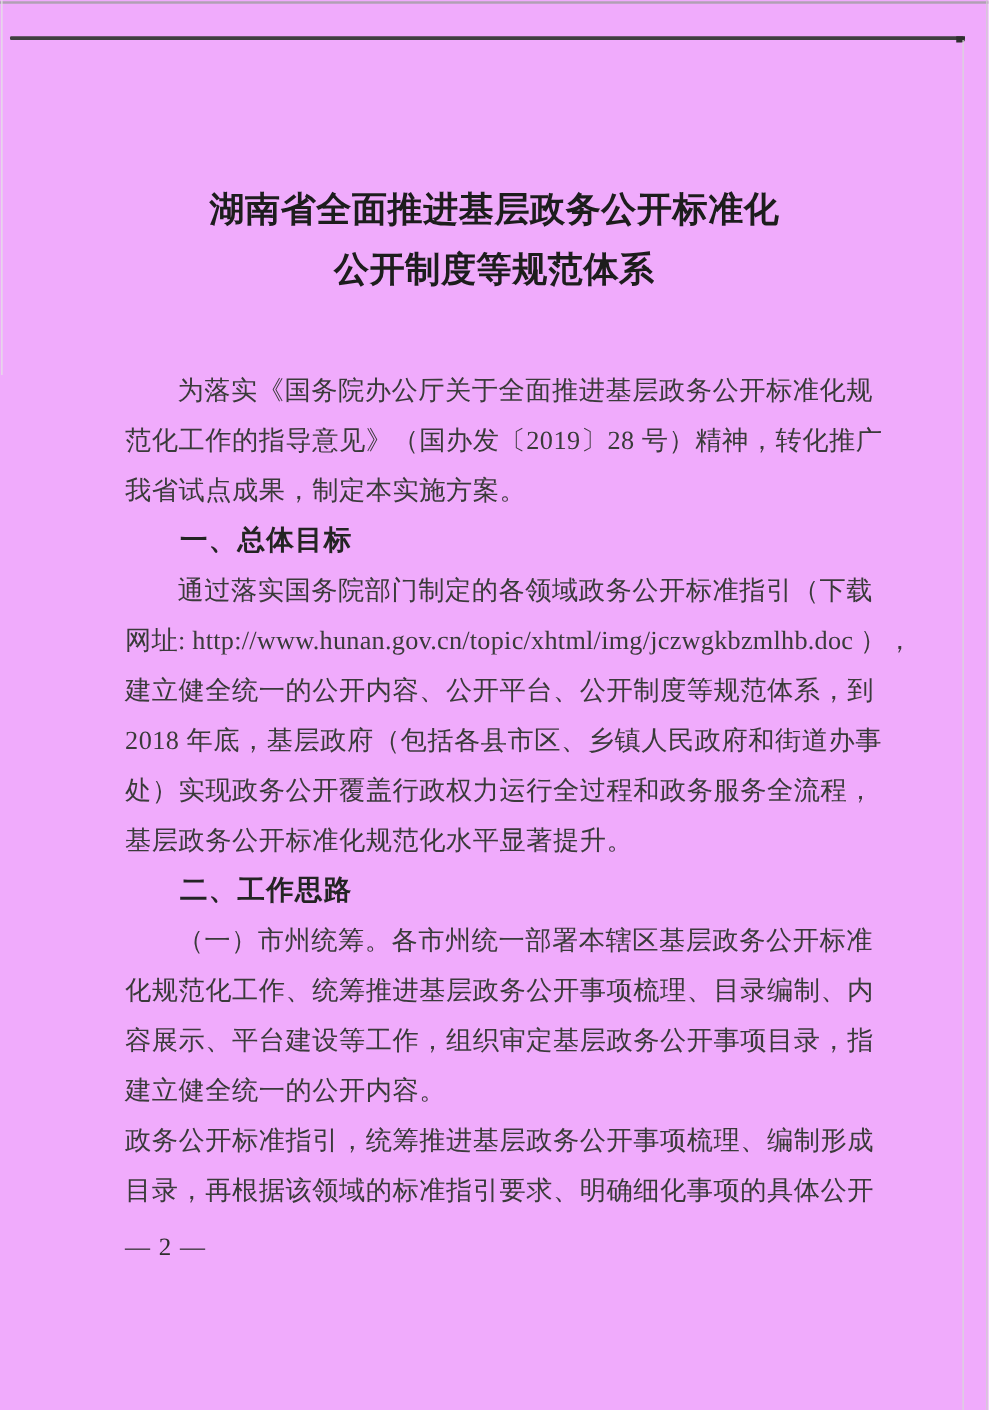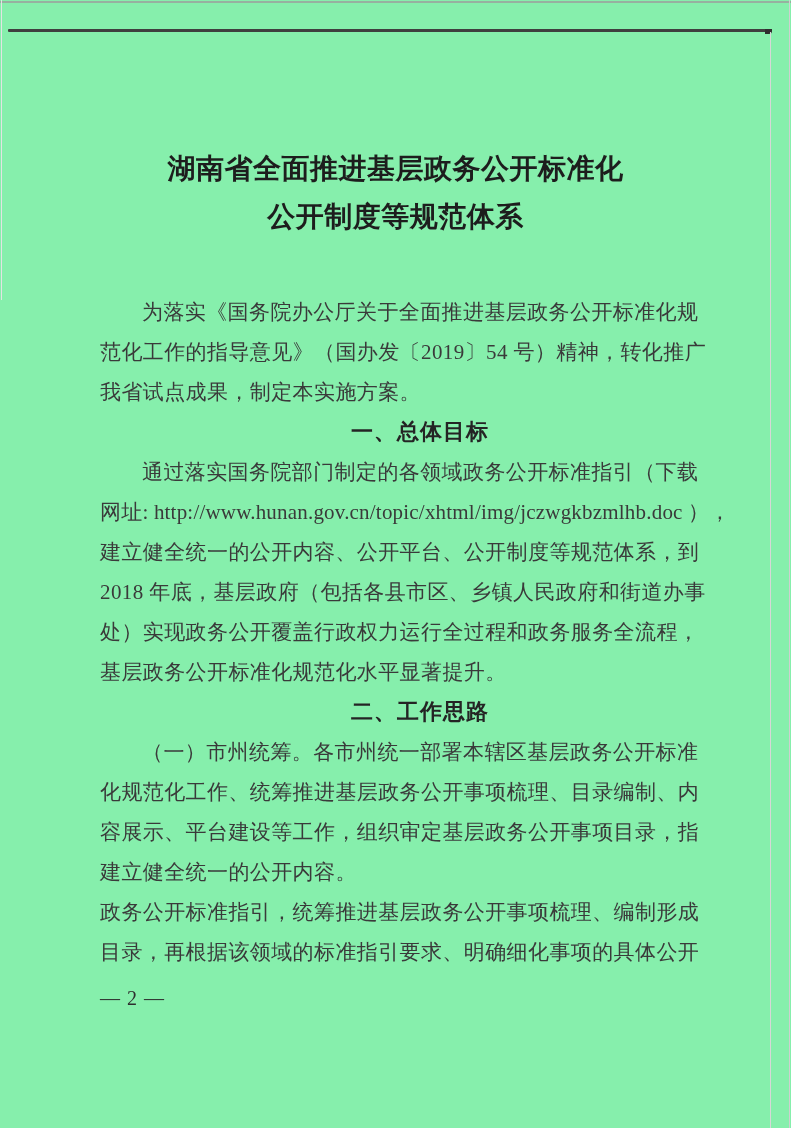--- a/index.html
+++ b/index.html
@@ -4,21 +4,21 @@
 <style>
   html, body {
     margin: 0;
     padding: 0;
     background: #ffffff;
   }
   .page {
     position: relative;
     width: 791px;
     height: 1128px;
-    background: #86efac;
+    background: #f0abfc;
     overflow: hidden;
     font-family: "Liberation Serif", "DejaVu Serif", serif;
     color: #3a3a3a;
   }
   
   .scan-top-faint {
     position: absolute;
     top: 1px; left: 0; width: 791px; height: 2px;
     background: #9c9c9c;
     opacity: 0.75;
@@ -76,21 +76,20 @@
     white-space: nowrap;
     color: #3a3a3a;
   }
   .indent { text-indent: 2em; }
   .heading {
     font-family: "Liberation Sans", "DejaVu Sans", sans-serif;
     font-weight: 700;
     font-size: 22px;
     color: #242424;
     letter-spacing: 1px;
-    text-align: center;
   }
   .url-line { letter-spacing: 0.2px; }
   .page-number {
     margin-top: 11px;
     height: 30px;
     line-height: 30px;
     font-size: 20px;
     color: #2e2e2e;
     letter-spacing: 1px;
   }
@@ -107,21 +106,21 @@
   <div class="scan-right-edge"></div>
   <div class="scan-left-edge"></div>
 
   <div class="doc-title">
     <div>湖南省全面推进基层政务公开标准化</div>
     <div>公开制度等规范体系</div>
   </div>
 
   <div class="content">
     <div class="line indent">为落实《国务院办公厅关于全面推进基层政务公开标准化规</div>
-    <div class="line">范化工作的指导意见》（国办发〔2019〕54 号）精神，转化推广</div>
+    <div class="line">范化工作的指导意见》（国办发〔2019〕28 号）精神，转化推广</div>
     <div class="line">我省试点成果，制定本实施方案。</div>
 
     <div class="line heading indent">一、总体目标</div>
 
     <div class="line indent">通过落实国务院部门制定的各领域政务公开标准指引（下载</div>
     <div class="line url-line">网址: http://www.hunan.gov.cn/topic/xhtml/img/jczwgkbzmlhb.doc ），</div>
     <div class="line">建立健全统一的公开内容、公开平台、公开制度等规范体系，到</div>
     <div class="line">2018 年底，基层政府（包括各县市区、乡镇人民政府和街道办事</div>
     <div class="line">处）实现政务公开覆盖行政权力运行全过程和政务服务全流程，</div>
     <div class="line">基层政务公开标准化规范化水平显著提升。</div>

